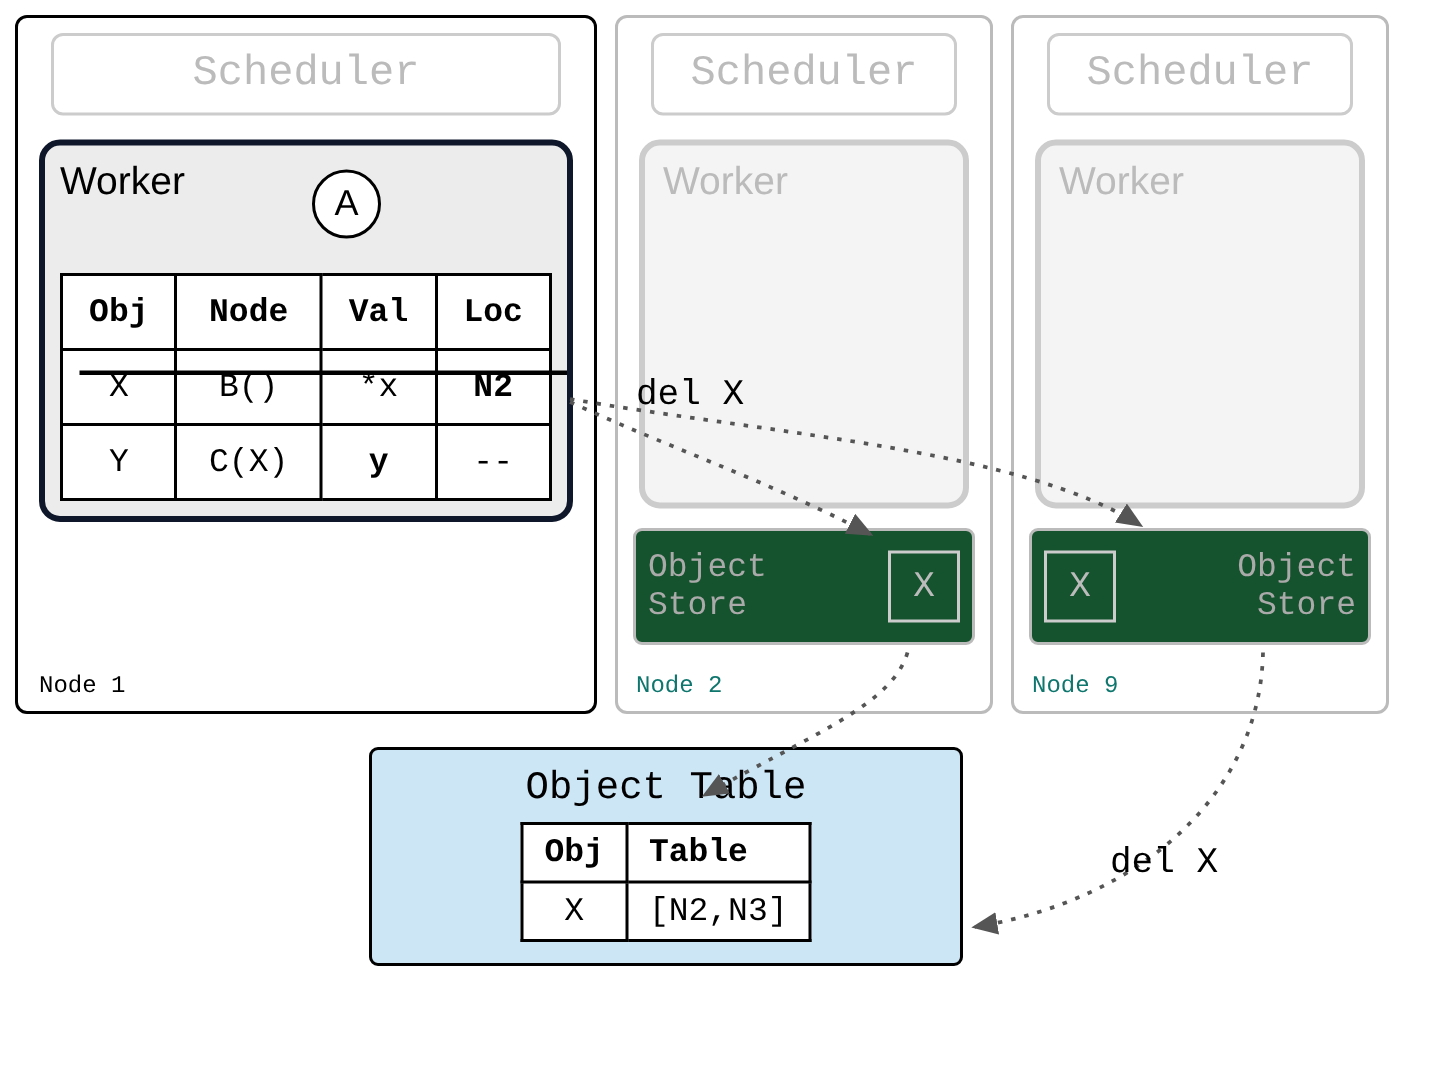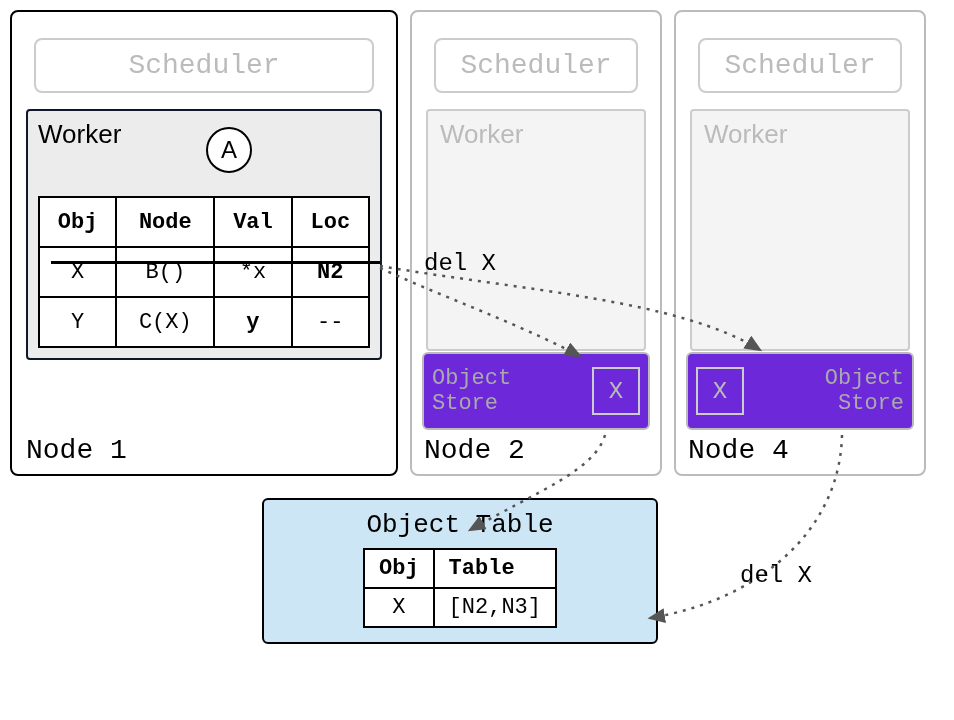--- a/index.html
+++ b/index.html
@@ -14,40 +14,40 @@
     background: #fff;
   }
   .nodes-row {
     display: flex;
     gap: 12px;
     align-items: flex-start;
   }
   .node-box {
     border: 2.5px solid #000;
     border-radius: 8px;
-    padding: 26px 10px 6px 10px;
+    padding: 10px 10px 6px 10px;
     box-sizing: border-box;
     position: relative;
   }
   .node1-box { width: 388px; height: 466px; }
   .node2-box { width: 252px; height: 466px; border-color: #bbb; }
   .node3-box { width: 252px; height: 466px; border-color: #bbb; }
   .scheduler {
     border: 2px solid #ccc;
     border-radius: 8px;
     color: #bbb;
     text-align: center;
     font-size: 28px;
     padding: 10px 0;
     margin: 0 12px 14px 12px;
   }
   .worker-box {
     background: #ececec;
-    border: 2px solid #0f172a;
-    border-radius: 4px;
+    border: 4px solid #0f172a;
+    border-radius: 14px;
     padding: 8px 10px 10px 10px;
     position: relative;
     margin: 16px 4px;
   }
   .worker-box.faded {
     background: #f4f4f4;
     border-color: #ccc;
     height: 220px;
     padding-left: 12px;
   }
@@ -92,51 +92,51 @@
     right: 0;
     top: 50%;
     height: 0;
     border-top: 3px solid #000;
     pointer-events: none;
   }
   .node-label {
     position: absolute;
     left: 14px;
     bottom: 8px;
-    font-size: 28px;
-  }
-  .node-label.faded { color: #000000; left: 12px; }
+    font-size: 16px;
+  }
+  .node-label.faded { color: #0f766e; left: 12px; }
   .objstore {
     position: absolute;
     left: 10px; right: 10px;
     bottom: 44px;
     height: 74px;
     border: 2.5px solid #bbb;
     border-radius: 6px;
-    background: #6d28d9;
+    background: #14532d;
     display: flex;
     align-items: center;
     padding: 0 8px;
     gap: 8px;
     color: #aaa;
   }
   .objstore .os-label {
     font-size: 22px;
     line-height: 1.15;
   }
   .objstore .os-chip {
     width: 44px; height: 44px;
     border: 2.5px solid #ccc;
     display: flex; align-items: center; justify-content: center;
     font-size: 24px;
     color: #bbb;
   }
   .objtable-box {
     position: absolute;
-    left: 262px;
+    left: 246px;
     top: 498px;
     width: 396px;
     background: #cde6f6;
     border: 2.5px solid #000;
     border-radius: 6px;
     padding: 6px 12px 14px 12px;
     box-sizing: border-box;
   }
   .objtable-title {
     text-align: center;
@@ -242,21 +242,21 @@
       <div class="worker-title faded">Worker</div>
     </div>
     <div class="objstore">
       <div class="os-chip">X</div>
       <div style="flex:1"></div>
       <div class="os-label" style="text-align:right">
         <span>Object</span><br>
         <span>Store</span>
       </div>
     </div>
-    <div class="node-label faded">Node 4</div>
+    <div class="node-label faded">Node 9</div>
   </div>
 
 </div>
 
 <div class="objtable-box">
   <div class="objtable-title">Object Table</div>
   <table class="obj-table">
     <thead>
       <tr>
         <th>Obj</th>

